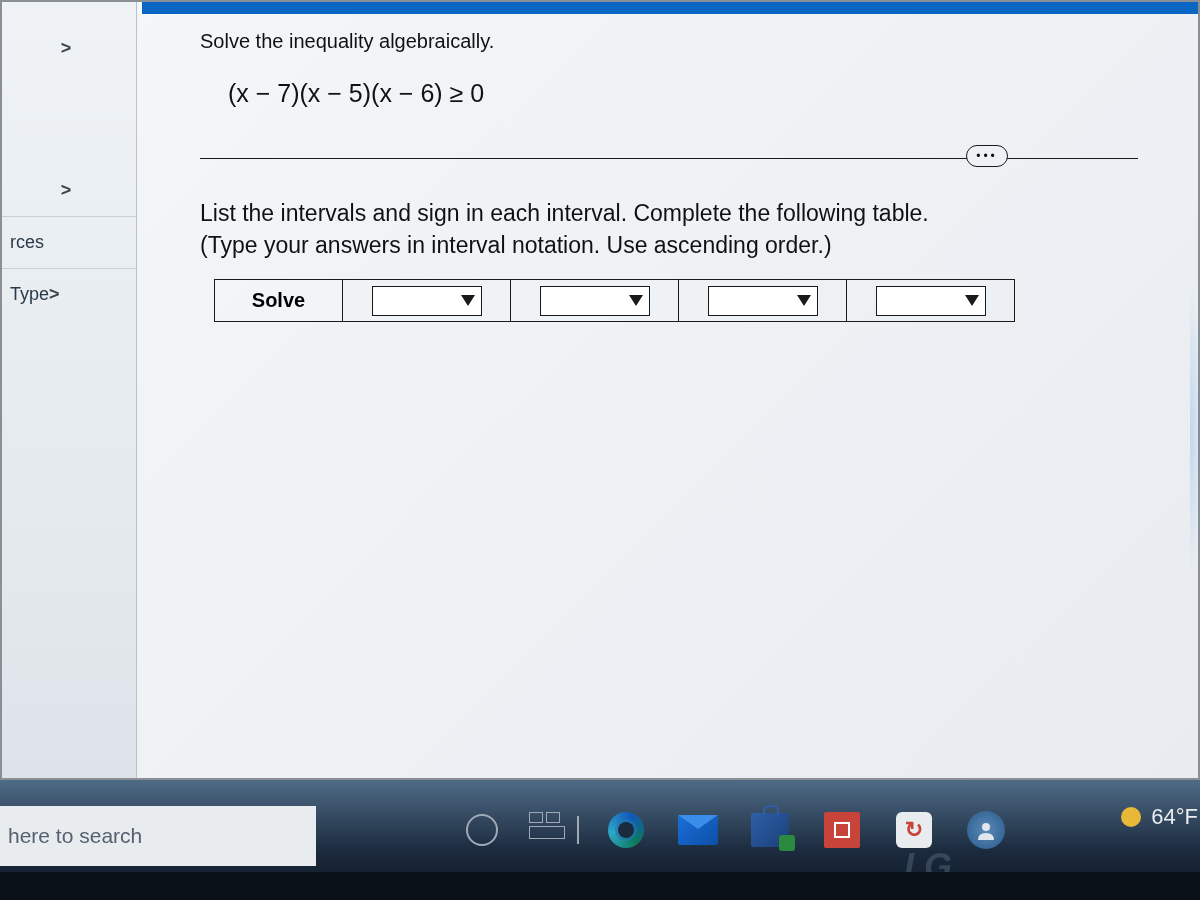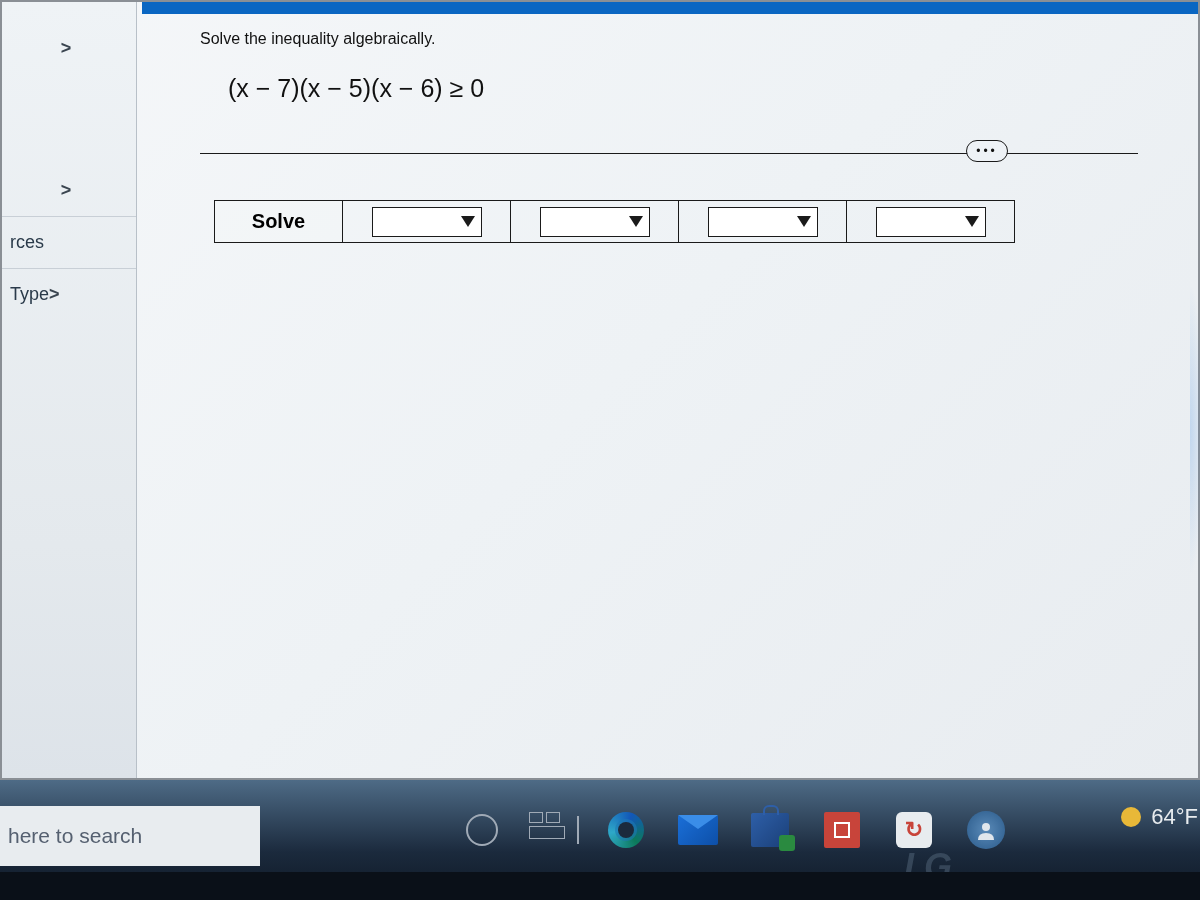--- a/index.html
+++ b/index.html
@@ -56,21 +56,21 @@
       top: 14px;
       left: 150px;
       right: 12px;
       bottom: 0;
       overflow: hidden;
     }
     .question-block {
       padding: 14px 42px 20px 48px;
     }
     .q-title {
-      font-size: 16px;
+      font-size: 20px;
       color: #111;
       margin-bottom: 26px;
       font-weight: 400;
     }
     .q-equation {
       font-size: 25px;
       color: #111;
       padding-left: 28px;
     }
     .divider {
@@ -159,21 +159,21 @@
       height: 120px;
       background: linear-gradient(to top, #0e1824 0%, #1b2a3d 40%, #4e6b86 100%);
       display: flex;
       align-items: flex-start;
       color: #e0e6ec;
     }
     .search-area {
       position: absolute;
       left: 0;
       bottom: 34px;
-      width: 260px;
+      width: 316px;
       height: 60px;
       background: #e8ecef;
       display:flex;
       align-items:center;
       padding-left: 8px;
       color: #556070;
       font-size: 21px;
     }
     .task-icons {
       position: absolute;
@@ -295,20 +295,24 @@
     <div class="question-block">
       <div class="q-title">Solve the inequality algebraically.</div>
       <div class="q-equation">(x − 7)(x − 5)(x − 6) ≥ 0</div>
     </div>
 
     <div class="divider">
       <div class="more-btn">•••</div>
     </div>
 
     <div class="answer-block">
+      <div class="instr">
+        <span>List the intervals and sign in each interval. Complete the following table.</span><br>
+        <span>(Type your answers in interval notation. Use ascending order.)</span>
+      </div>
 
       <table class="interval-table">
         <tbody>
         <tr>
           <td class="hdr">Solve</td>
           <td class="cell">
             <div class="dd">
                   <span class="tri"></span>
                 </div>
           </td>

